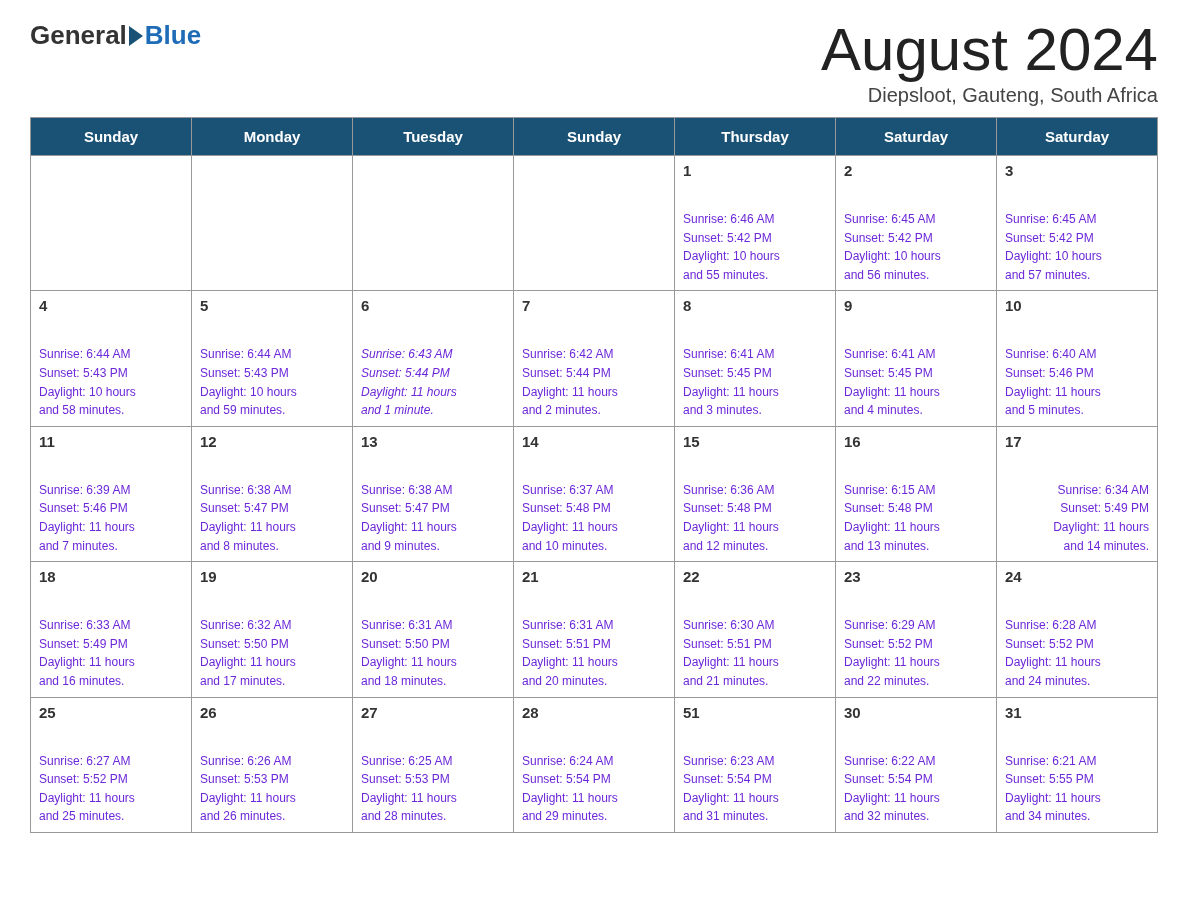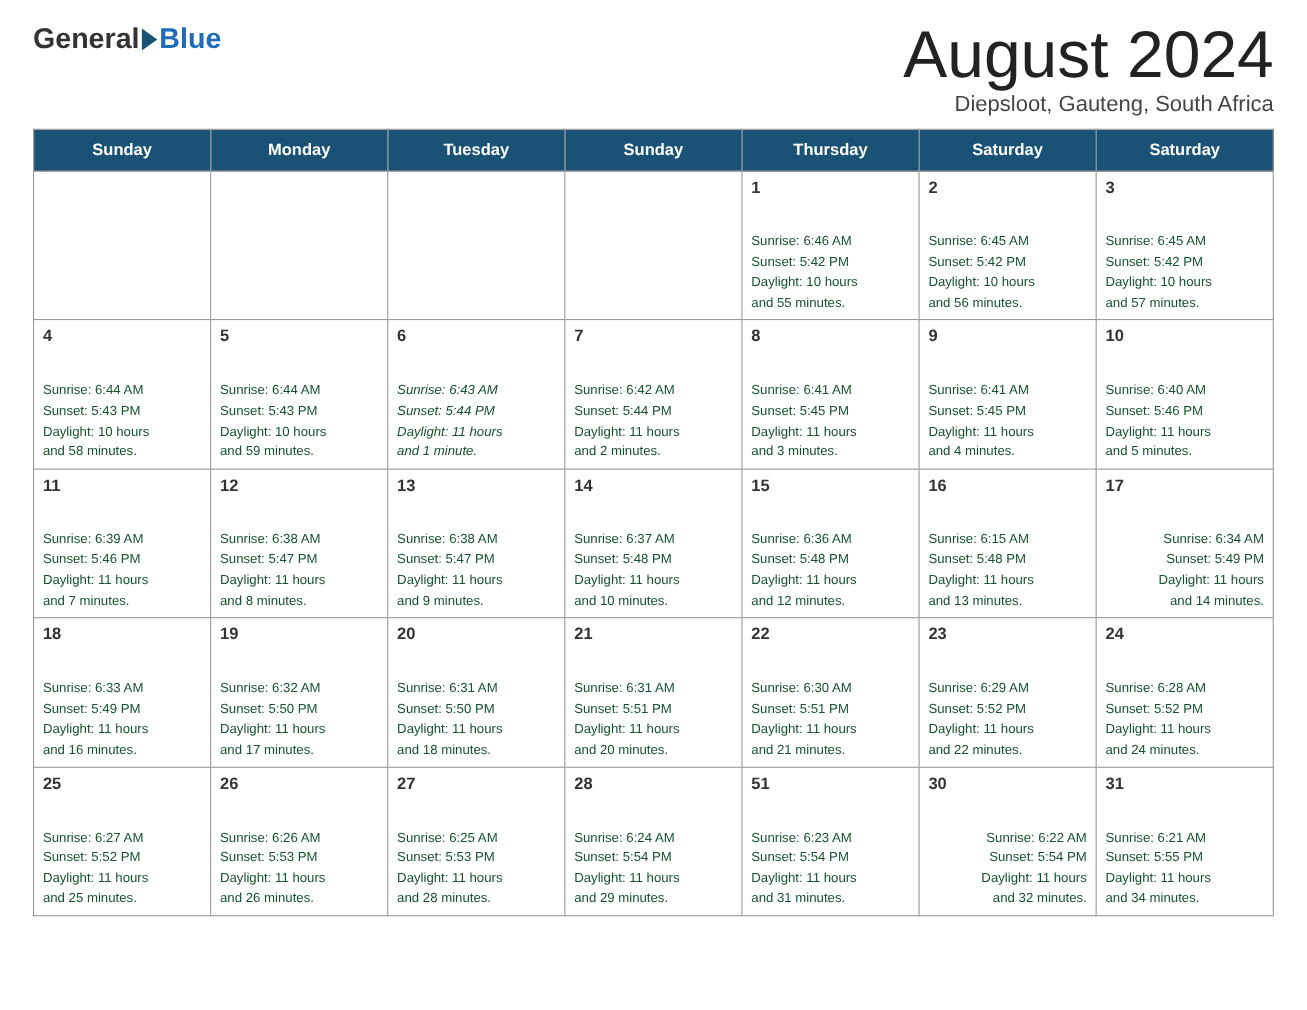--- a/index.html
+++ b/index.html
@@ -81,21 +81,21 @@
     }
     .day-number {
       font-size: 15px;
       font-weight: bold;
       color: #333;
       display: block;
       margin-bottom: 4px;
     }
     .day-info {
       font-size: 12px;
-      color: #14532d;
+      color: #6d28d9;
       line-height: 1.55;
       margin-top: 31px;
     }
     .empty-cell {
       background: #fff;
     }
     .calendar tr td {
       height: 110px;
     }
   </style>
@@ -340,21 +340,21 @@
         </td>
         <td>
           <span class="day-number">51</span>
           <div class="day-info" style="white-space: pre-line;">Sunrise: 6:23 AM
 Sunset: 5:54 PM
 Daylight: 11 hours
 and 31 minutes.</div>
         </td>
         <td>
           <span class="day-number">30</span>
-          <div class="day-info" style="white-space: pre-line; text-align: right;">Sunrise: 6:22 AM
+          <div class="day-info" style="white-space: pre-line;">Sunrise: 6:22 AM
 Sunset: 5:54 PM
 Daylight: 11 hours
 and 32 minutes.</div>
         </td>
         <td>
           <span class="day-number">31</span>
           <div class="day-info" style="white-space: pre-line;">Sunrise: 6:21 AM
 Sunset: 5:55 PM
 Daylight: 11 hours
 and 34 minutes.</div>

